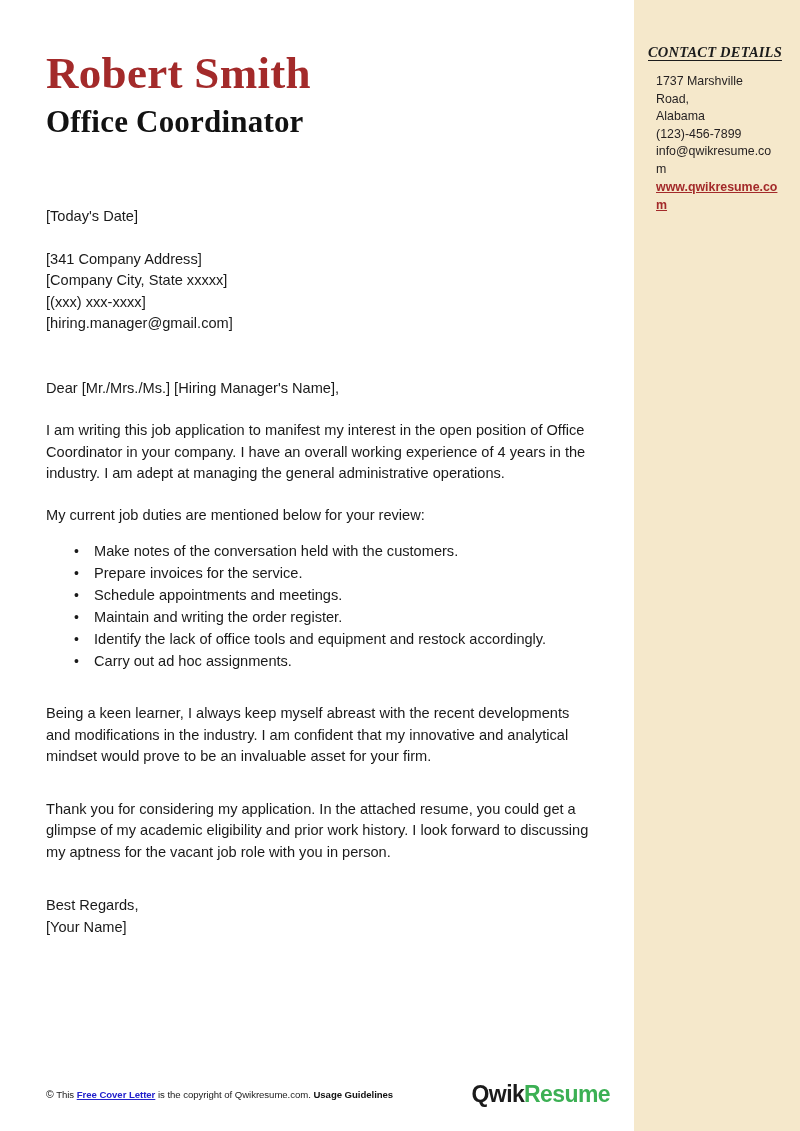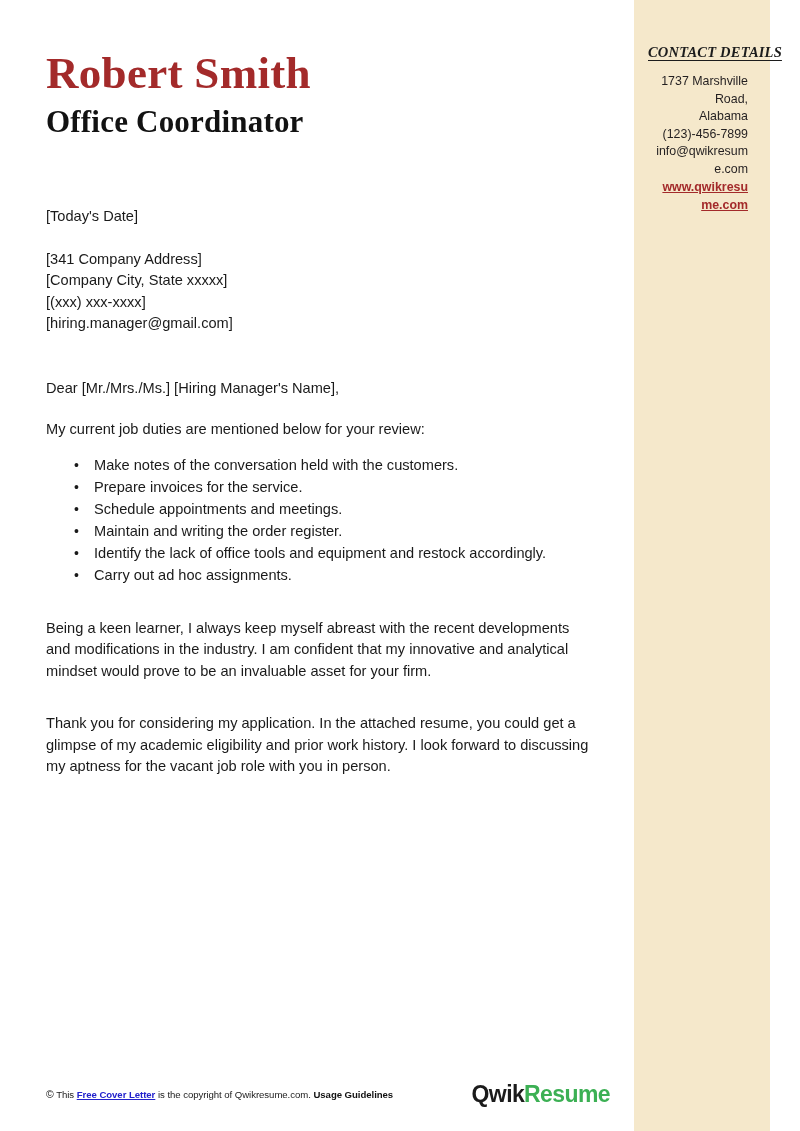--- a/index.html
+++ b/index.html
@@ -20,26 +20,25 @@
     width: 800px;
     height: 1131px;
     background: #ffffff;
   }
 
   
   .sidebar {
     position: absolute;
     top: 0;
     left: 634px;
-    width: 136px;
+    width: 166px;
     height: 1131px;
     background: #f5e8cb;
     box-sizing: border-box;
     padding: 44px 14px 0 14px;
-    text-align: right;
   }
   .sidebar-heading {
     font-family: "Liberation Serif", "DejaVu Serif", serif;
     font-weight: bold;
     font-style: italic;
     font-size: 14.5px;
     letter-spacing: 0.2px;
     color: #1c1c1c;
     text-decoration: underline;
     text-underline-offset: 3px;
@@ -216,36 +215,41 @@
 
     <div class="body-block recipient">
       <div>[341 Company Address]</div>
       <div>[Company City, State xxxxx]</div>
       <div>[(xxx) xxx-xxxx]</div>
       <div>[hiring.manager@gmail.com]</div>
     </div>
 
     <div class="body-block salutation">Dear [Mr./Mrs./Ms.] [Hiring Manager's Name],</div>
 
+    <p class="body-block para">I am writing this job application to manifest my interest in the open position of Office Coordinator in your company. I have an overall working experience of 4 years in the industry. I am adept at managing the general administrative operations.</p>
 
     <p class="body-block para tight">My current job duties are mentioned below for your review:</p>
 
     <ul class="duties">
       <li><span class="bullet">•</span><span>Make notes of the conversation held with the customers.</span></li>
       <li><span class="bullet">•</span><span>Prepare invoices for the service.</span></li>
       <li><span class="bullet">•</span><span>Schedule appointments and meetings.</span></li>
       <li><span class="bullet">•</span><span>Maintain and writing the order register.</span></li>
       <li><span class="bullet">•</span><span>Identify the lack of office tools and equipment and restock accordingly.</span></li>
       <li><span class="bullet">•</span><span>Carry out ad hoc assignments.</span></li>
     </ul>
 
     <p class="body-block para-gap">Being a keen learner, I always keep myself abreast with the recent developments and modifications in the industry. I am confident that my innovative and analytical mindset would prove to be an invaluable asset for your firm.</p>
 
     <p class="body-block para-gap">Thank you for considering my application. In the attached resume, you could get a glimpse of my academic eligibility and prior work history. I look forward to discussing my aptness for the vacant job role with you in person.</p>
 
+    <div class="body-block closing">
+      <div>Best Regards,</div>
+      <div>[Your Name]</div>
+    </div>
 
   </main>
 
   <footer class="footer">
     <div class="copyright"><span class="cmark">©</span> <span>This</span> <span class="link">Free Cover Letter</span> <span>is the copyright of Qwikresume.com.</span> <span class="guidelines">Usage Guidelines</span></div>
     <div class="logo"><span class="qwik">Qwik</span><span class="resume">Resume</span></div>
   </footer>
 
 </div>
 

